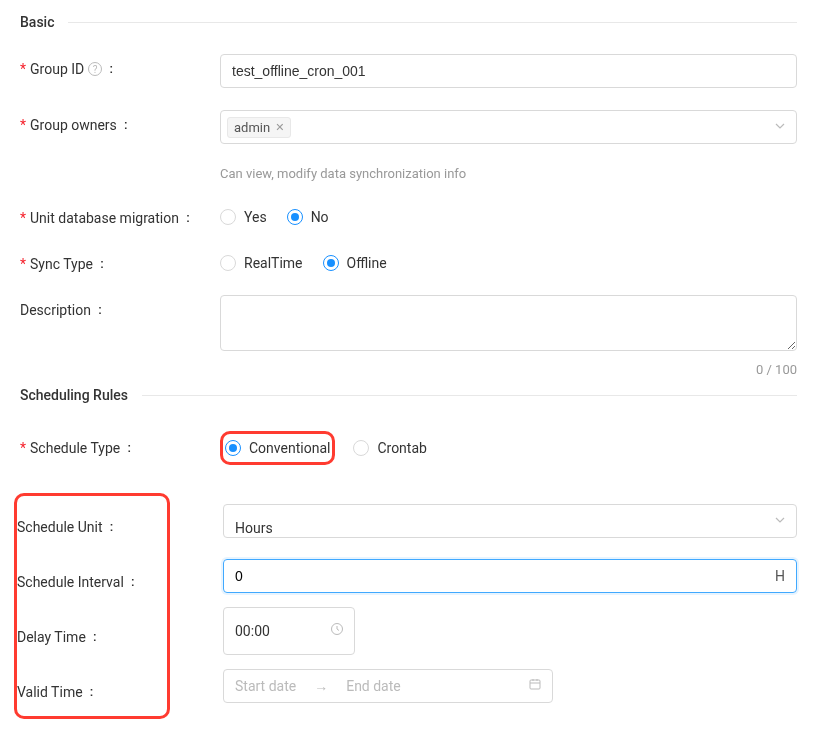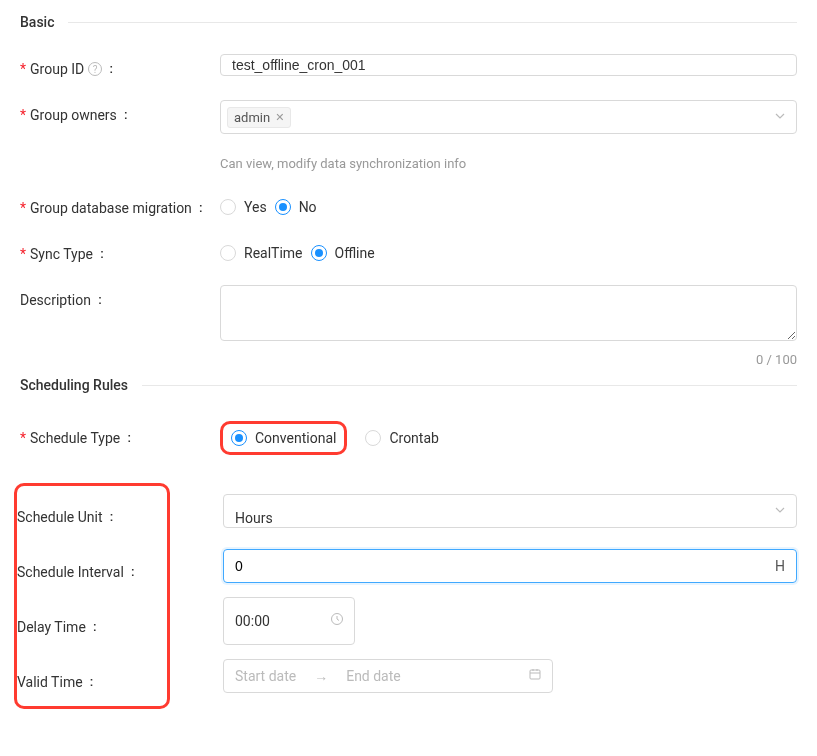--- a/index.html
+++ b/index.html
@@ -57,21 +57,21 @@
       font-size: 10px;
       color: #bbb;
       margin-left: 4px;
       cursor: help;
     }
     .input-col {
       flex: 1;
     }
     .text-input {
       width: 100%;
-      height: 22px;
+      height: 34px;
       padding: 4px 11px;
       border: 1px solid #d9d9d9;
       border-radius: 4px;
       font-size: 14px;
       color: #333;
     }
     .tag-select {
       width: 100%;
       min-height: 34px;
       padding: 2px 34px 2px 4px;
@@ -107,21 +107,21 @@
       color: #bbb;
     }
     .help-text {
       color: #999;
       font-size: 13px;
       margin-top: 22px;
     }
     .radio-group {
       display: flex;
       align-items: center;
-      gap: 8px;
+      gap: 20px;
       padding-top: 6px;
     }
     .radio-item {
       display: flex;
       align-items: center;
       cursor: pointer;
     }
     .radio-circle {
       width: 16px;
       height: 16px;
@@ -155,21 +155,21 @@
     }
     .char-count {
       text-align: right;
       color: #999;
       font-size: 13px;
       margin-top: 8px;
     }
     .highlight-box {
       border: 3px solid #ff3b30;
       border-radius: 10px;
-      padding: 6px 8px;
+      padding: 6px 2px;
       display: inline-flex;
       align-items: flex-end;
     }
     .labels-highlight {
       border: 3px solid #ff3b30;
       border-radius: 10px;
       padding: 0;
       margin-left: -6px;
     }
     .labels-highlight .label-col {
@@ -300,21 +300,21 @@
           </svg>
       </span>
     </div>
     <div class="help-text">Can view, modify data synchronization info</div>
   </div>
 </div>
 
 <div class="form-row">
   <div class="label-col">
     <span class="required">*</span>
-    <span class="label-text">Group database migration</span>
+    <span class="label-text">Unit database migration</span>
     <span class="colon">：</span>
   </div>
   <div class="input-col">
     <div class="radio-group">
       <div class="radio-item">
         <span class="radio-circle"></span>
         <span>Yes</span>
       </div>
       <div class="radio-item">
         <span class="radio-circle checked"></span>

